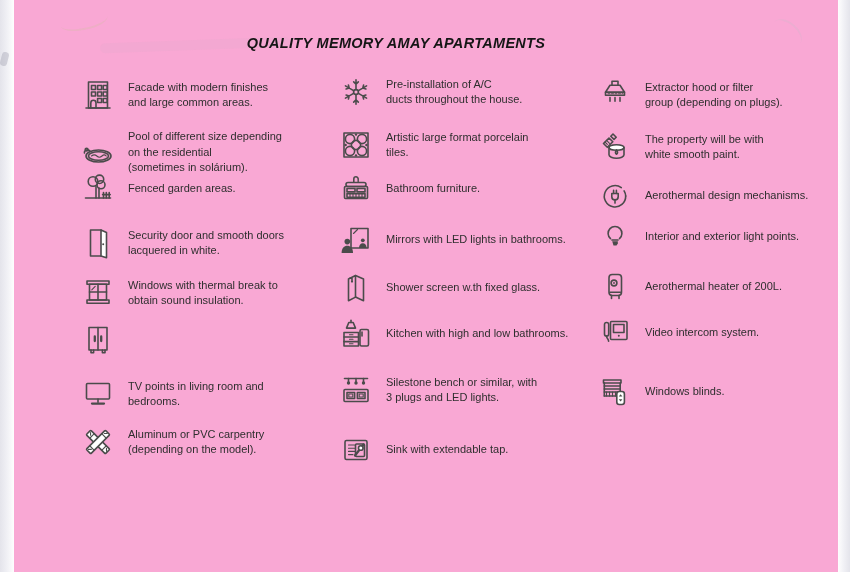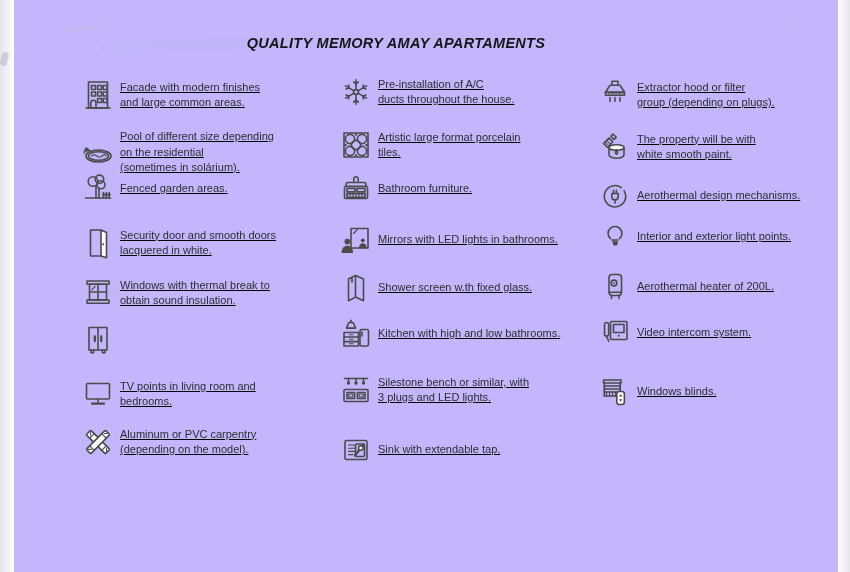--- a/index.html
+++ b/index.html
@@ -1,41 +1,41 @@
 <!DOCTYPE html>
 <html><head>
 <meta charset="utf-8">
 <style>
   html,body{margin:0;padding:0;}
   body{
     width:850px;height:572px;position:relative;overflow:hidden;
     background:#ffffff;
     font-family:"Liberation Sans", sans-serif;
   }
-  .page{position:absolute;inset:0;background:#c4b5fd;}
+  .page{position:absolute;inset:0;background:#f9a8d4;}
   .edge-left{position:absolute;left:0;top:0;bottom:0;width:14px;
     background:linear-gradient(to right,#e4e4eb 0%,#efeff4 45%,#fefefe 100%);}
   .edge-right{position:absolute;right:0;top:0;bottom:0;width:12px;
     background:linear-gradient(to left,#e4e4eb 0%,#efeff4 45%,#fefefe 100%);}
   .smudge1{position:absolute;left:60px;top:12px;width:48px;height:16px;
     border-bottom:2px solid rgba(205,195,150,.25);border-radius:50%;transform:rotate(-12deg);}
   .smudge2{position:absolute;left:100px;top:40px;width:190px;height:10px;
     background:rgba(170,170,185,.07);border-radius:6px;transform:rotate(-2deg);}
   .smudge3{position:absolute;left:770px;top:22px;width:34px;height:20px;
     border-top:2px solid rgba(190,190,200,.22);border-radius:50%;transform:rotate(40deg);}
   .smudge4{position:absolute;left:1px;top:52px;width:7px;height:14px;
     background:rgba(150,150,165,.35);border-radius:3px;transform:rotate(14deg);}
 
   .title{
     position:absolute;top:35px;left:0;width:792px;text-align:center;
     font-size:14.5px;font-weight:bold;font-style:italic;
     color:#161616;letter-spacing:.3px;
   }
 
-  .item{position:absolute;display:flex;align-items:center;gap:3px;text-decoration:underline;}
+  .item{position:absolute;display:flex;align-items:center;gap:11px;}
   .icon{width:38px;min-width:38px;height:38px;display:flex;align-items:center;justify-content:center;}
   .icon svg{width:36px;height:36px;fill:none;stroke:#4b4b4b;stroke-width:1.6;
     stroke-linecap:round;stroke-linejoin:round;}
   .icon svg .f{fill:#4b4b4b;stroke:none;}
   .icon svg .wf{fill:#ffffff;}
   .icon svg .thin{stroke-width:1.1;}
   .icon svg .thick{stroke-width:2.3;}
   .label{font-size:11px;line-height:15.5px;color:#2e2e2e;white-space:pre-line;}
   .c1{left:79px}  .c1 .label{width:182px}
   .c2{left:337px} .c2 .label{width:202px}

